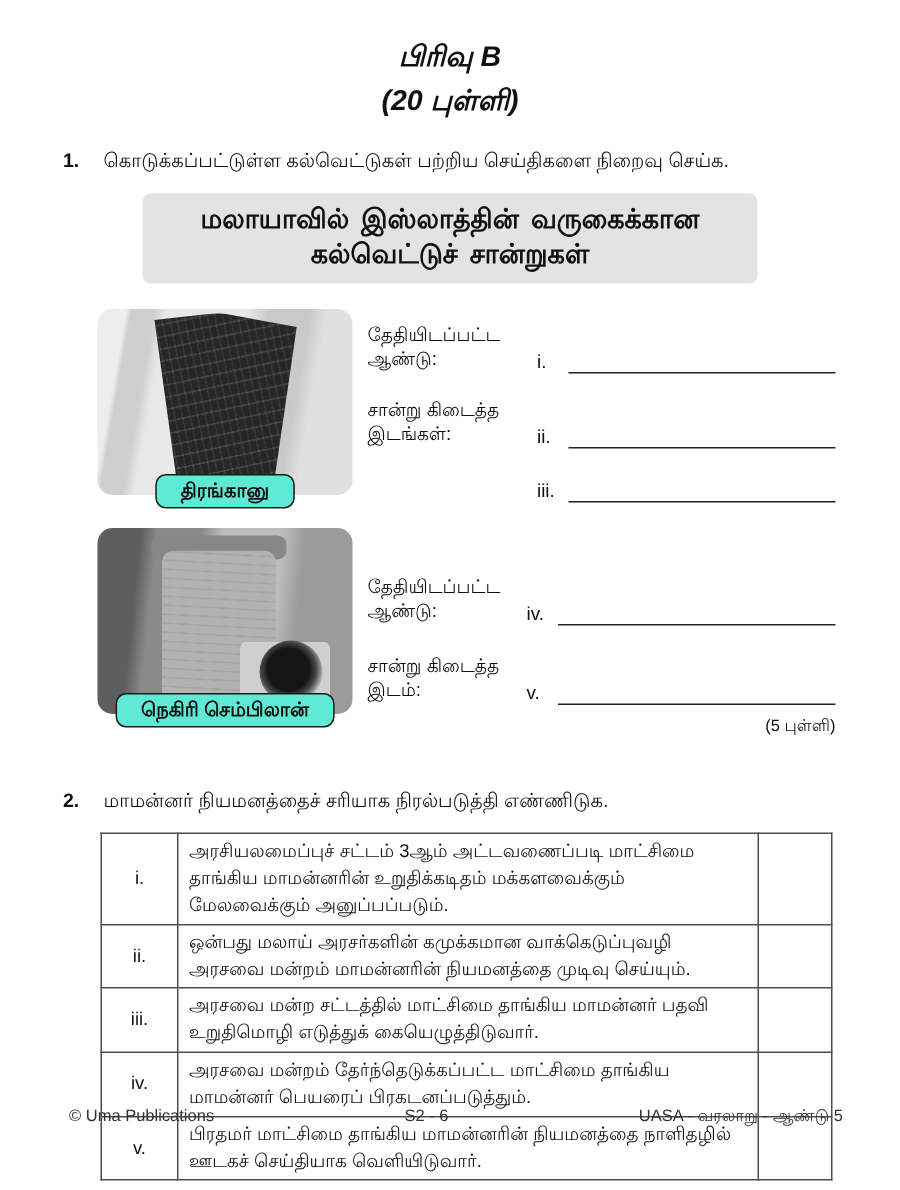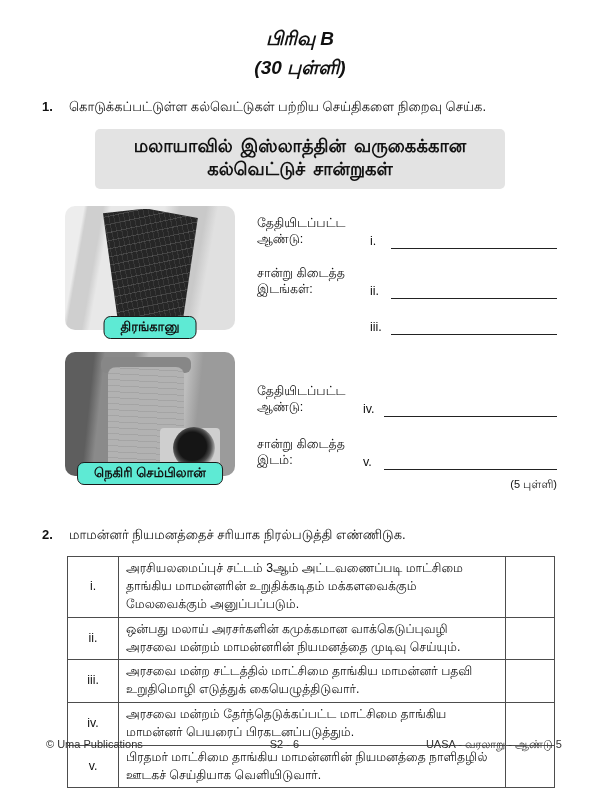--- a/index.html
+++ b/index.html
@@ -59,21 +59,21 @@
   }
   .caption {
     position:absolute; left:50%; bottom:-9px; transform:translateX(-50%);
     background:#5eead4; border:1.6px solid #1a1a1a; border-radius:7px;
     padding:2px 16px; font-weight:bold; font-size:13px; white-space:nowrap; z-index:2;
   }
 
   
   .lines-col { flex:1; padding:0 43px 0 10px; font-size:12.5px; }
   .blank-row { display:flex; align-items:flex-end; }
-  .blank-label { width:113px; flex-shrink:0; padding-bottom:1px;margin-left:12px; }
+  .blank-label { width:113px; flex-shrink:0; padding-bottom:1px; }
   .blank-num { width:21px; flex-shrink:0; padding-bottom:1px; }
   .blank-line { flex:1; border-bottom:1.2px solid #222; height:15px; }
   .col1 .blank-row:nth-child(1) { margin-top:10px; }
   .col1 .blank-row:nth-child(2) { margin-top:17px; }
   .col1 .blank-row:nth-child(3) { margin-top:20px; }
   .col2 .blank-row:nth-child(1) { margin-top:32px; }
   .col2 .blank-row:nth-child(2) { margin-top:20px; }
   .marks-line { text-align:right; font-size:11px; margin-top:8px; }
 
   
@@ -88,21 +88,21 @@
     display:flex; justify-content:space-between; font-size:11px; color:#333;
   }
 </style>
 </head>
 <body>
 
 <div class="page">
 
   <div class="header">
     <div>பிரிவு B</div>
-    <div>(30 புள்ளி)</div>
+    <div>(20 புள்ளி)</div>
   </div>
 
 
   <div class="question">
     <div class="q-num">1.</div>
     <div class="q-text">கொடுக்கப்பட்டுள்ள கல்வெட்டுகள் பற்றிய செய்திகளை நிறைவு செய்க.</div>
   </div>
 
   <div class="banner">மலாயாவில் இஸ்லாத்தின் வருகைக்கான கல்வெட்டுச் சான்றுகள்</div>
 

